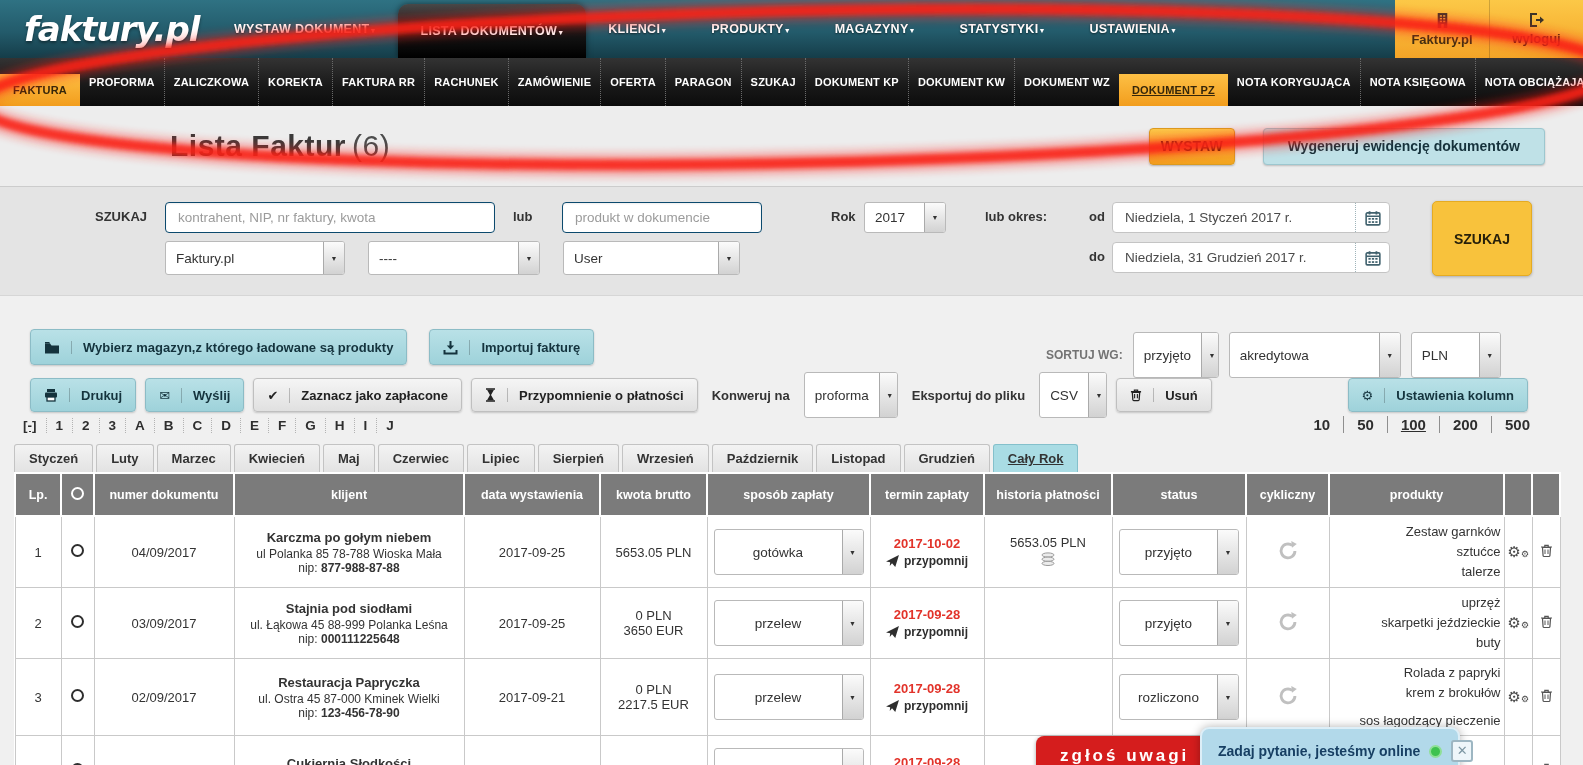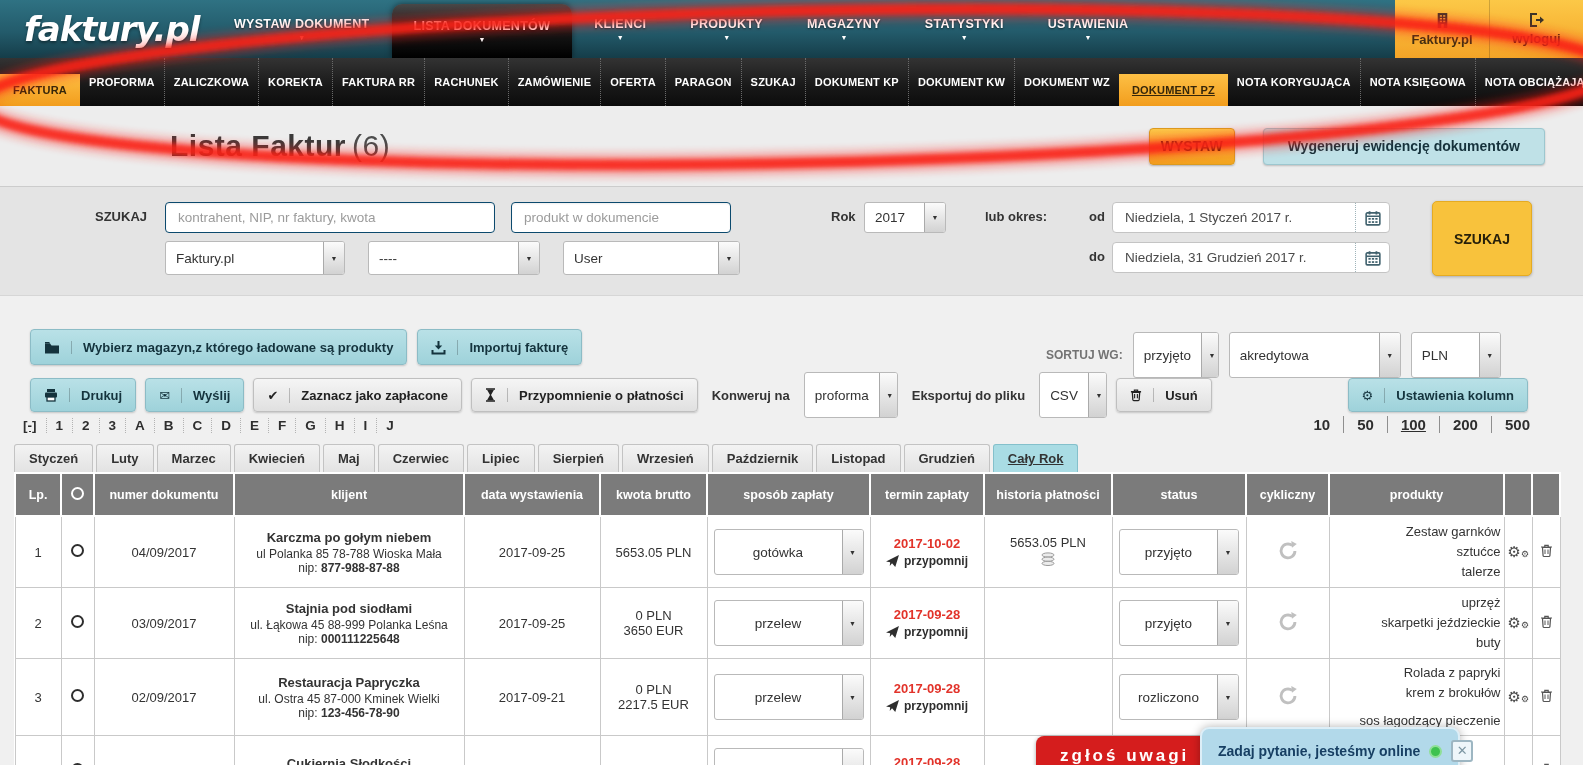--- a/index.html
+++ b/index.html
@@ -10,21 +10,21 @@
     background:#f0f0f0; color:#333;
   }
   .band { position:absolute; left:0; width:1583px; }
 
   
   .topbar { top:0; height:58px; background:linear-gradient(180deg,#2f7283 0%,#235b6b 55%,#153d49 100%); display:flex; align-items:stretch; }
   .logo { width:212px; display:flex; align-items:center; padding-left:24px;
           font:italic 700 34px/1 "DejaVu Sans",sans-serif; letter-spacing:-1px; color:#fff;
           text-shadow:0 2px 3px rgba(0,0,0,.4); }
   .topnav { display:flex; align-items:stretch; }
-  .tnav-item { display:flex; flex-direction:column; align-items:center; justify-content:center;
+  .tnav-item { display:flex; flex-direction:row; align-items:center; justify-content:center;
                padding:0 22px; cursor:pointer; }
   .tnav-label { font-weight:700; font-size:12.5px; color:#fff; letter-spacing:.3px; white-space:nowrap;
                 text-shadow:0 1px 2px rgba(0,0,0,.55); }
   .caret { font-size:7px; color:#fff; margin-top:3px; }
   .tnav-item.active { background:linear-gradient(180deg,#484848 0%,#1a1a1a 45%,#000 100%);
                       border-radius:10px 10px 0 0; margin-top:4px; box-shadow:0 0 6px rgba(0,0,0,.5); }
   .top-right { position:absolute; right:0; top:0; height:58px; display:flex; }
   .top-btn { width:94px; display:flex; flex-direction:column; align-items:center; justify-content:center; gap:3px;
              background:linear-gradient(180deg,#fcc847 0%,#f4a427 100%); cursor:pointer;
              font-weight:700; font-size:13px; color:#3c2f12; }
@@ -79,21 +79,21 @@
 
   
   .content { top:296px; height:469px; background:#f0f0f0; }
   .content > * { position:absolute; }
   .btn { display:inline-flex; align-items:center; height:36px; padding:0 13px; border-radius:4px;
          font-weight:700; font-size:13px; cursor:pointer; box-shadow:0 1px 2px rgba(0,0,0,.18); white-space:nowrap; }
   .btn .ic { display:flex; align-items:center; padding-right:11px; margin-right:11px;
              border-right:1px solid rgba(0,0,0,.22); font-style:normal; }
   .btn-blue { background:linear-gradient(180deg,#b9e1e7,#9ed2da); border:1px solid #8cbcc6; color:#14333d; }
   .btn-gray { background:linear-gradient(180deg,#f5f5f5,#e0e0e0); border:1px solid #bfbfbf; color:#222; }
-  .tb-row1 { top:33px; left:30px; display:flex; gap:10px; align-items:center; }
+  .tb-row1 { top:33px; left:30px; display:flex; gap:22px; align-items:center; }
   .sort-group { top:36px; left:1046px; display:flex; gap:10px; align-items:center; }
   .sort-label { font-weight:700; font-size:12px; color:#737373; }
   .tb-row2 { top:76px; left:30px; right:0; display:flex; gap:9px; align-items:center; }
   .tb-row2 .btn { height:34px; }
   .inline-label { font-weight:700; font-size:13px; color:#333; margin:0 5px; white-space:nowrap; }
   .dd-h30 { height:46px; }
 
   
   .alpha { top:122px; left:14px; display:flex; align-items:center; }
   .alpha span { font-weight:700; font-size:13.5px; color:#2e2e2e; padding:0 9px; border-right:1px dotted #b3b3b3; cursor:pointer; }
@@ -236,21 +236,21 @@
     <span>Lista Faktur</span><span class="count">(6)</span>
   </h1>
   <button class="btn-wystaw">WYSTAW</button>
   <button class="btn-ewidencja">Wygeneruj ewidencję dokumentów</button>
 </div>
 
 <div class="band searchpanel">
   <span class="slabel" style="left:95px; top:22px;">SZUKAJ</span>
   <input class="sinput" style="left: 165px; top: 15px; width: 330px;" placeholder="kontrahent, NIP, nr faktury, kwota">
   <span class="slabel" style="left:513px; top:22px;">lub</span>
-  <input class="sinput" style="left: 511px; top: 15px; width: 220px;" placeholder="produkt w dokumencie">
+  <input class="sinput" style="left: 562px; top: 15px; width: 200px;" placeholder="produkt w dokumencie">
 
   <div class="dd dd-big" style="left:165px; top:54px; width:180px;">
     <span class="dd-label">Faktury.pl</span>
     <span class="dd-arrow">▼</span>
   </div>
   <div class="dd dd-big" style="left:368px; top:54px; width:172px;">
     <span class="dd-label">----</span>
     <span class="dd-arrow">▼</span>
   </div>
   <div class="dd dd-big" style="left:563px; top:54px; width:177px;">

